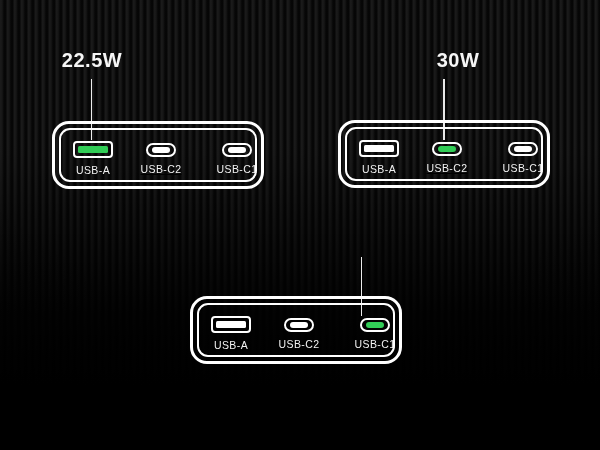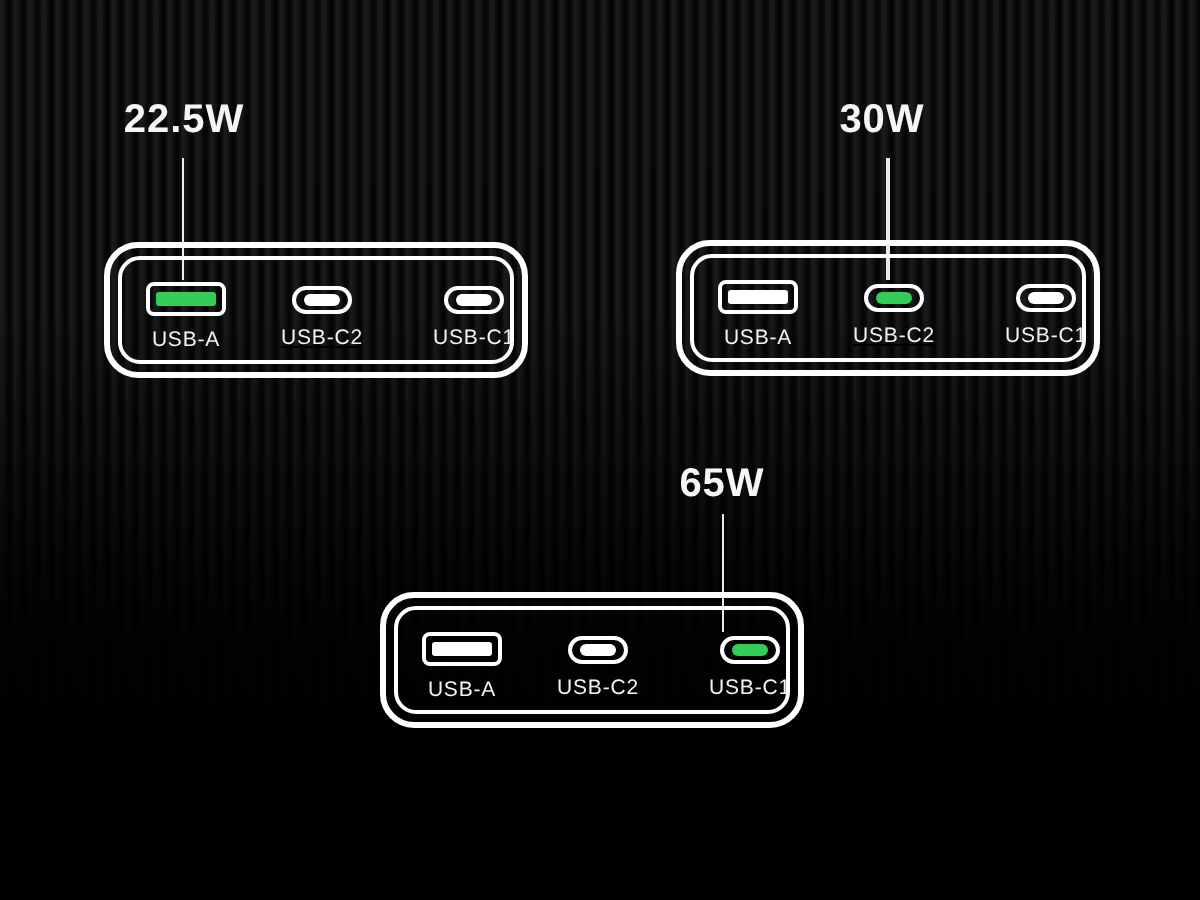--- a/index.html
+++ b/index.html
@@ -57,21 +57,21 @@
   .port.green .pin { background:var(--green, #32cd57); }
   .port-label {
     margin-top:6px; text-align:center; color:#f2f2f2;
     font-size:10.5px; font-weight:500; letter-spacing:0.4px; white-space:nowrap;
   }
   
   .g1 .wattage { left:42px; top:49px; }
   .g1 .callout-line { left:90.5px; top:79px; height:61px; }
   .g1 .panel { left:52px; top:121px; }
   
-  .g2 .wattage { left:391px; top:49px; }
+  .g2 .wattage { left:408px; top:49px; }
   .g2 .callout-line { left:443px; top:79px; height:61px; }
   .g2 .panel { left:338px; top:120px; }
   
   .g3 .wattage { left:311px; top:231px; }
   .g3 .callout-line { left:360.5px; top:257px; height:59px; }
   .g3 .panel { left:190px; top:296px; }
 </style>
 </head>
 <body>
 
@@ -125,21 +125,20 @@
       <div class="port-block pb3">
         <div class="port usb-c">
             <div class="pin"></div>
           </div>
         <div class="port-label">USB-C1</div>
       </div>
     </div>
   </div>
 
   <div class="group g3">
-    <div class="wattage">65W</div>
     <div class="callout-line"></div>
     <div class="panel">
       <div class="panel-inner"></div>
       <div class="port-block pb1">
         <div class="port usb-a">
             <div class="pin"></div>
           </div>
         <div class="port-label">USB-A</div>
       </div>
       <div class="port-block pb2">

